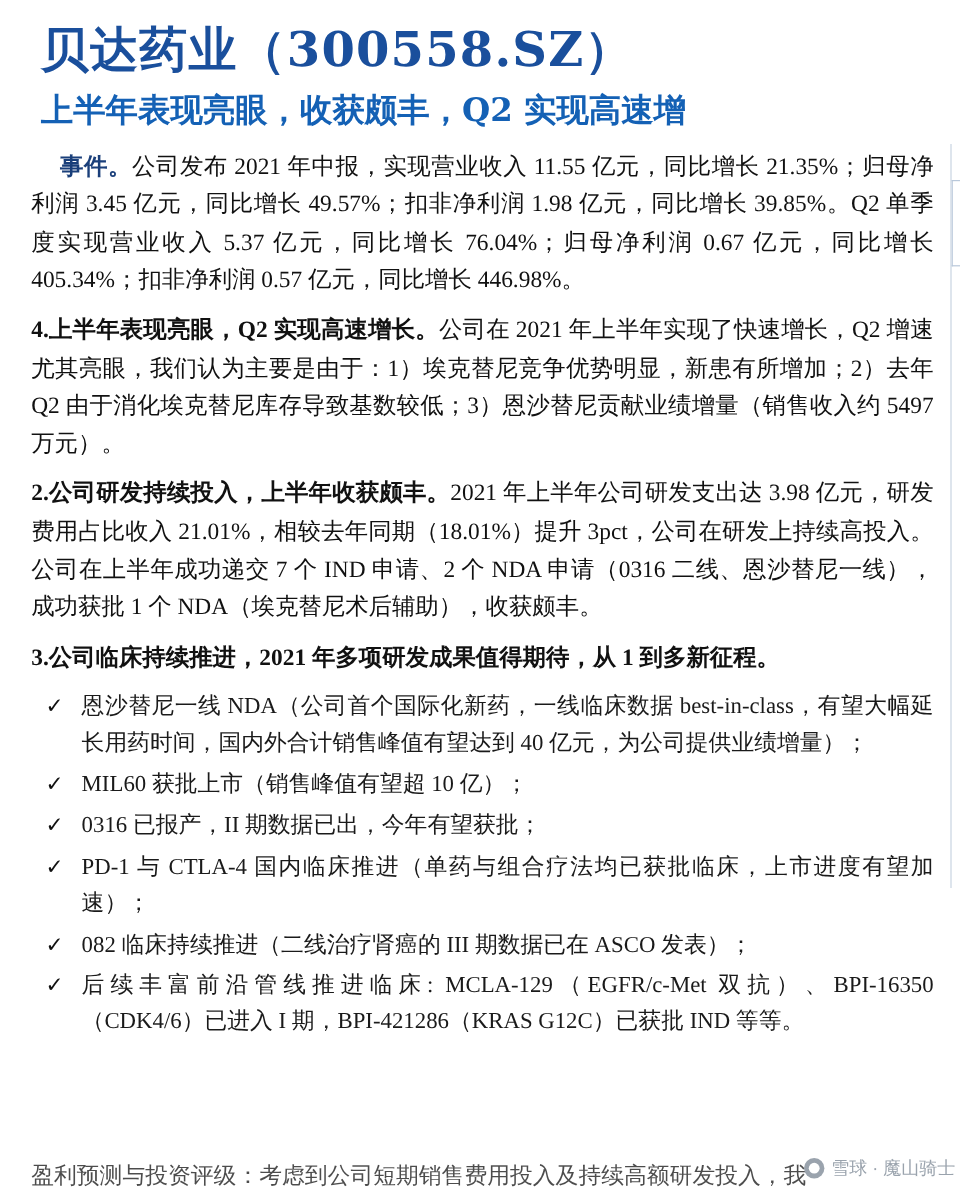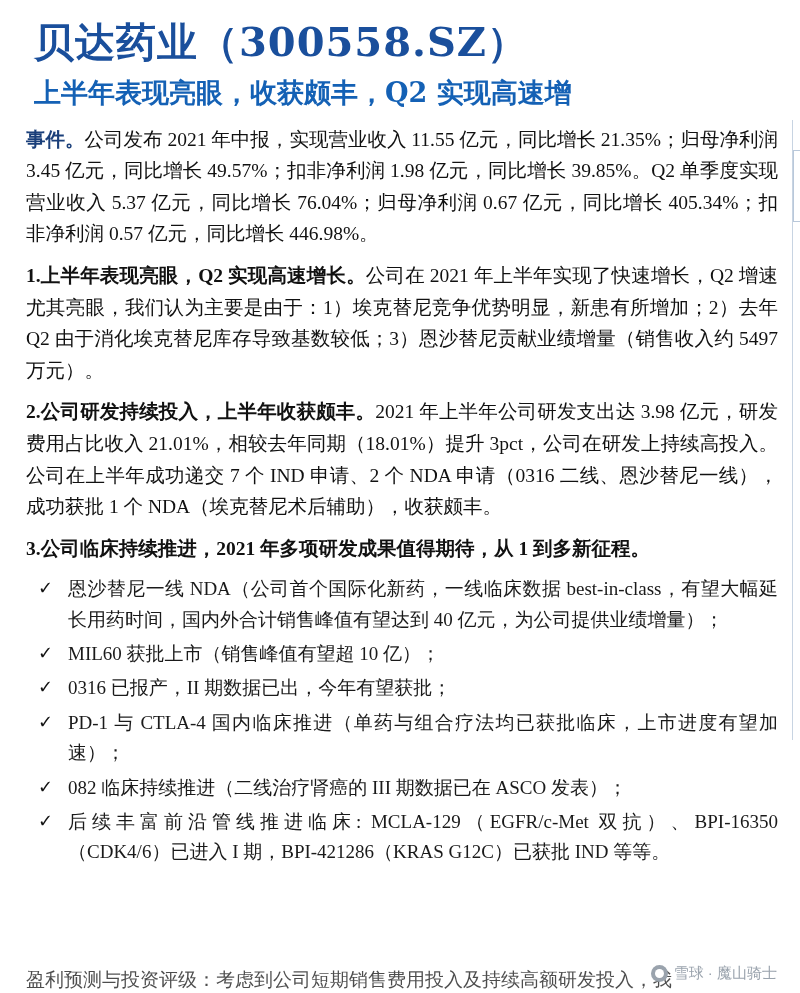--- a/index.html
+++ b/index.html
@@ -66,20 +66,21 @@
     font-size: 19.5px;
     line-height: 1.62;
     text-align: justify;
     text-justify: inter-ideograph;
     margin: 0 0 10px 0;
     color: #111111;
   }
   .para-lead {
     font-weight: bold;
     color: #1a3f7a;
+    margin-left: 24px;
   }
   .viewpoint {
     font-weight: bold;
     color: #1a4f9c;
     font-size: 19.5px;
     line-height: 1.6;
     margin: 14px 0 6px 0;
   }
   .num-head {
     font-weight: bold;
@@ -118,21 +119,21 @@
     right: 26px;
     bottom: 4px;
     height: 22px;
     overflow: hidden;
     font-size: 19px;
     color: #111;
     opacity: 0.75;
   }
   .watermark {
     position: absolute;
-    right: 23px;
+    right: 4px;
     bottom: 10px;
     display: flex;
     align-items: center;
     gap: 6px;
     color: #9aa3ad;
     font-size: 15px;
     font-family: "Liberation Sans", sans-serif;
   }
   .watermark .xq-logo {
     width: 17px;
@@ -164,21 +165,21 @@
   <h1 class="doc-title">贝达药业（300558.SZ）</h1>
 
   <h2 class="doc-subtitle">上半年表现亮眼，收获颇丰，Q2 实现高速增</h2>
 
   <p class="body-text">
     <span class="para-lead">事件。</span><span>公司发布 2021 年中报，实现营业收入 11.55 亿元，同比增长 21.35%；归母净利润 3.45 亿元，同比增长 49.57%；扣非净利润 1.98 亿元，同比增长 39.85%。Q2 单季度实现营业收入 5.37 亿元，同比增长 76.04%；归母净利润 0.67 亿元，同比增长 405.34%；扣非净利润 0.57 亿元，同比增长 446.98%。</span>
   </p>
 
 
   <p class="body-text">
-    <span class="num-head">1.上半年表现亮眼，Q2 实现高速增长。</span><span>公司在 2021 年上半年实现了快速增长，Q2 增速尤其亮眼，我们认为主要是由于：1）埃克替尼竞争优势明显，新患有所增加；2）去年 Q2 由于消化埃克替尼库存导致基数较低；3）恩沙替尼贡献业绩增量（销售收入约 5497 万元）。</span>
+    <span class="num-head">4.上半年表现亮眼，Q2 实现高速增长。</span><span>公司在 2021 年上半年实现了快速增长，Q2 增速尤其亮眼，我们认为主要是由于：1）埃克替尼竞争优势明显，新患有所增加；2）去年 Q2 由于消化埃克替尼库存导致基数较低；3）恩沙替尼贡献业绩增量（销售收入约 5497 万元）。</span>
   </p>
 
   <p class="body-text">
     <span class="num-head">2.公司研发持续投入，上半年收获颇丰。</span><span>2021 年上半年公司研发支出达 3.98 亿元，研发费用占比收入 21.01%，相较去年同期（18.01%）提升 3pct，公司在研发上持续高投入。公司在上半年成功递交 7 个 IND 申请、2 个 NDA 申请（0316 二线、恩沙替尼一线），成功获批 1 个 NDA（埃克替尼术后辅助），收获颇丰。</span>
   </p>
 
   <p class="body-text">
     <span class="num-head">3.公司临床持续推进，2021 年多项研发成果值得期待，从 1 到多新征程。</span><span></span>
   </p>
 

